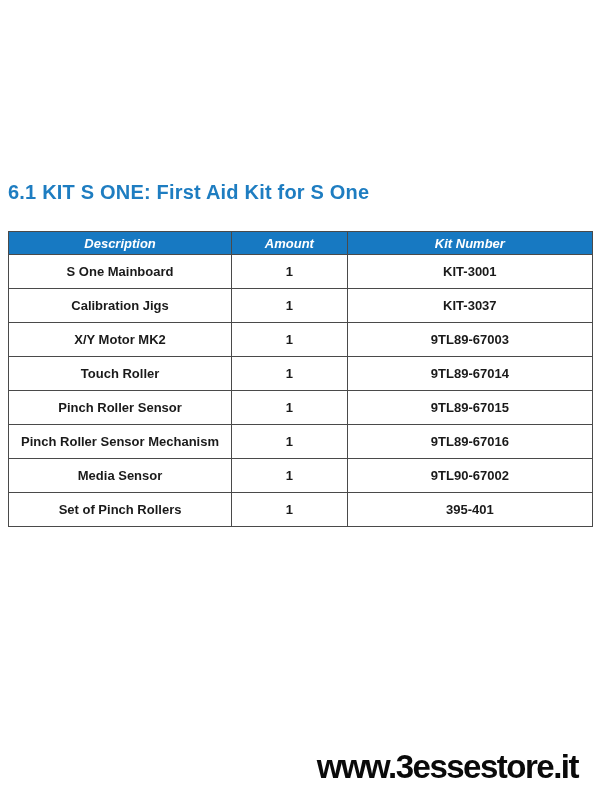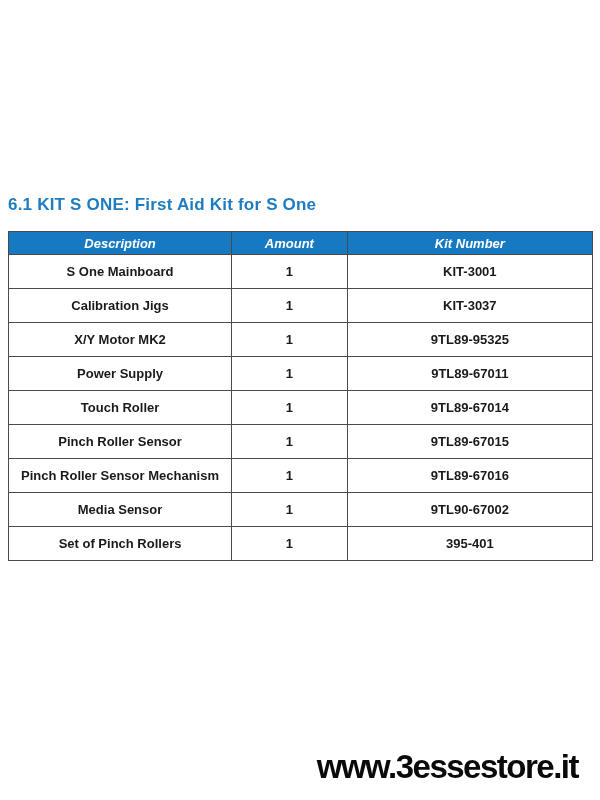--- a/index.html
+++ b/index.html
@@ -13,22 +13,22 @@
   html,body{width:600px;height:800px;}
   body{
     position:relative;
     width:600px;height:800px;
     background:#ffffff;
     font-family:"Liberation Sans", sans-serif;
     overflow:hidden;
   }
   .page-title{
     position:absolute;
-    left:8px;top:195px;
-    font-size:17px;
+    left:8px;top:181px;
+    font-size:20px;
     font-weight:bold;
     letter-spacing:0.2px;
     color:var(--title-text);
     white-space:nowrap;
   }
   table.parts-table{
     position:absolute;
     left:8px;top:231px;
     width:585px;
     border-collapse:collapse;
@@ -96,29 +96,24 @@
 
   <tr>
     <td>Calibration Jigs</td>
     <td>1</td>
     <td>KIT-3037</td>
   </tr>
 
   <tr>
     <td>X/Y Motor MK2</td>
     <td>1</td>
-    <td>9TL89-95325</td>
+    <td>9TL89-67003</td>
   </tr>
 
 
-  <tr>
-    <td>Power Supply</td>
-    <td>1</td>
-    <td>9TL89-67011</td>
-  </tr>
 
   <tr>
     <td>Touch Roller</td>
     <td>1</td>
     <td>9TL89-67014</td>
   </tr>
 
   <tr>
     <td>Pinch Roller Sensor</td>
     <td>1</td>

